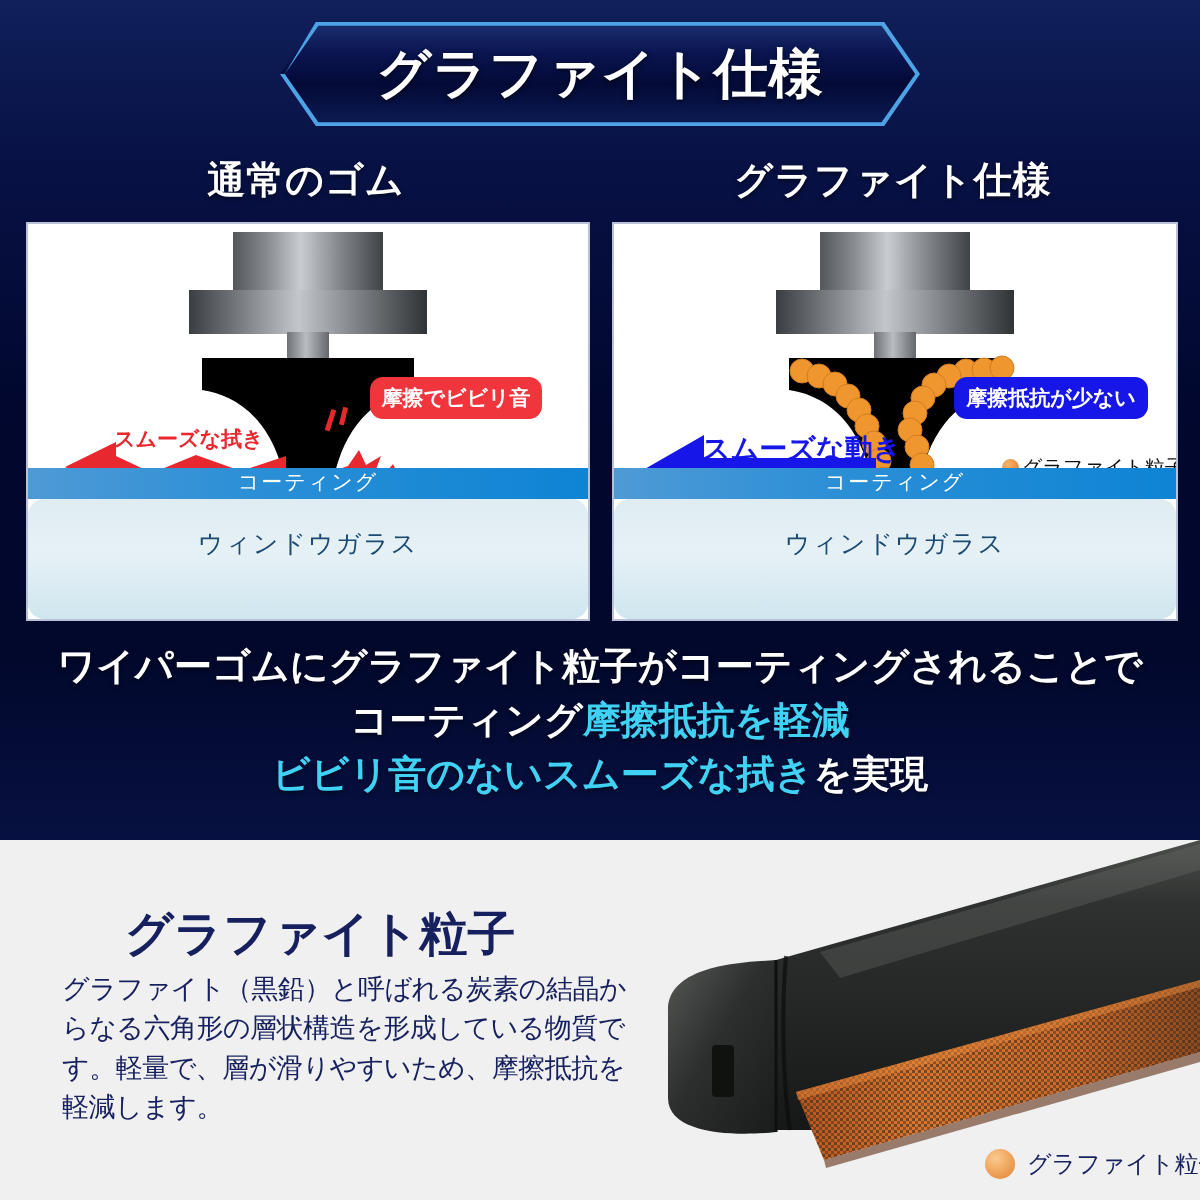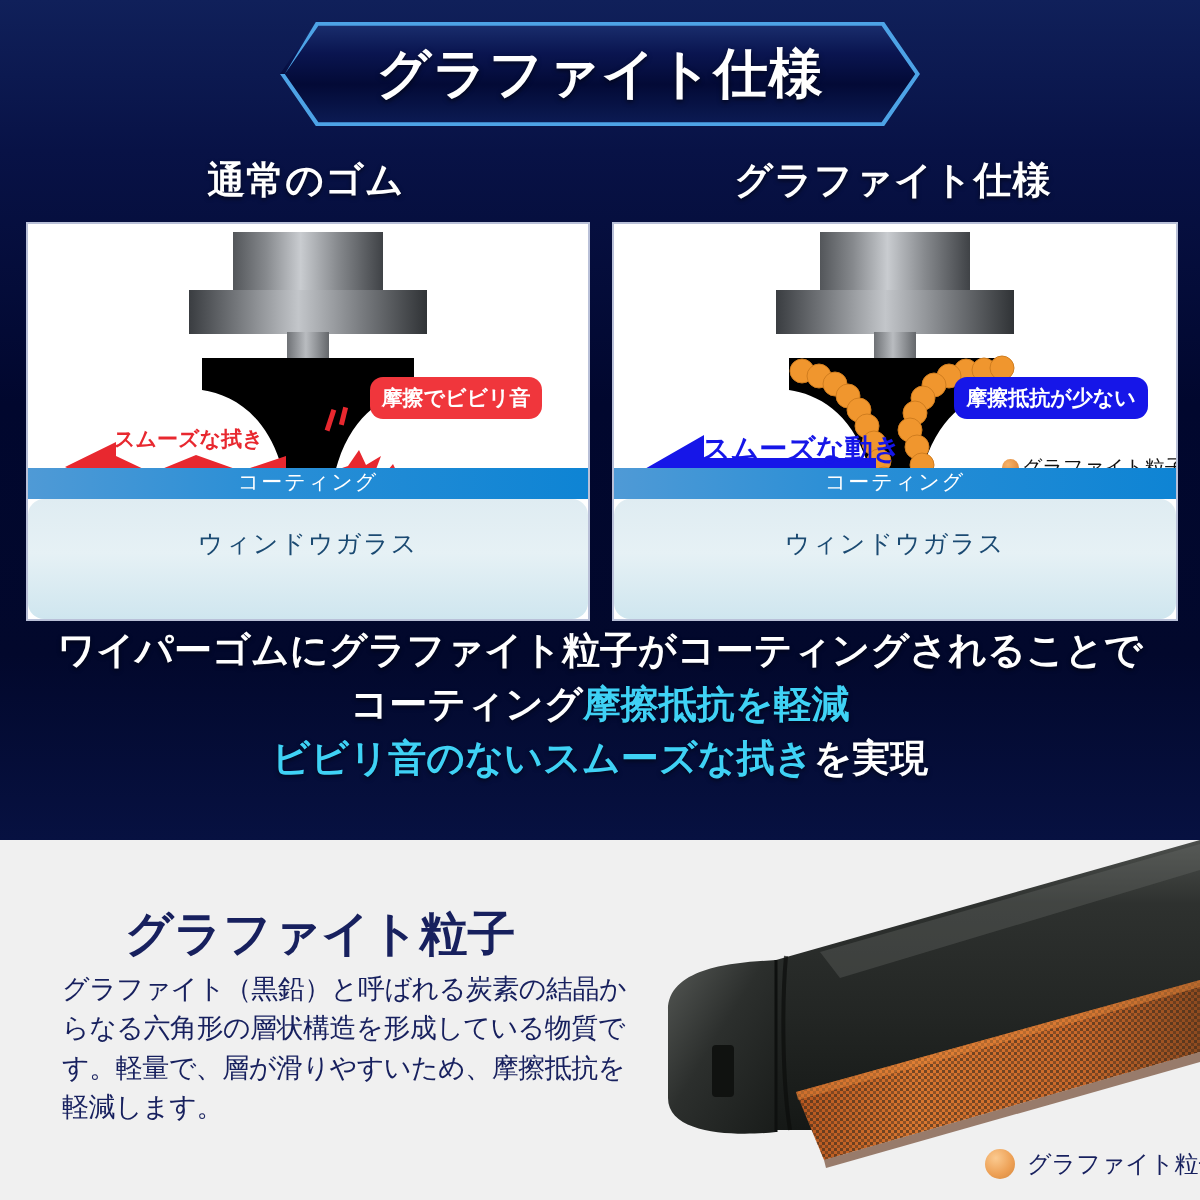--- a/index.html
+++ b/index.html
@@ -112,21 +112,21 @@
     position:absolute;left:1000px;top:452px;color:#111;font-size:20px;white-space:nowrap;
   }
   #particle-note .dot{
     display:inline-block;width:17px;height:17px;border-radius:50%;
     background:radial-gradient(circle at 35% 32%,#f6b36a,#e08a3c 70%,#c9762c);
     vertical-align:-2px;margin-right:3px;
   }
 
   
   .summary{
-    position:absolute;left:0;top:624px;width:1200px;text-align:center;
+    position:absolute;left:0;top:640px;width:1200px;text-align:center;
     color:#ffffff;font-size:38px;font-weight:bold;line-height:1.42;letter-spacing:0px;
     text-shadow:0 2px 4px rgba(0,0,0,.5);
   }
   .summary .hl{color:#3fd2f5;}
 
   
   .bottom-section{
     position:absolute;left:0;top:840px;width:1200px;height:360px;background:#f0f0f0;
   }
   #bottom-title{

